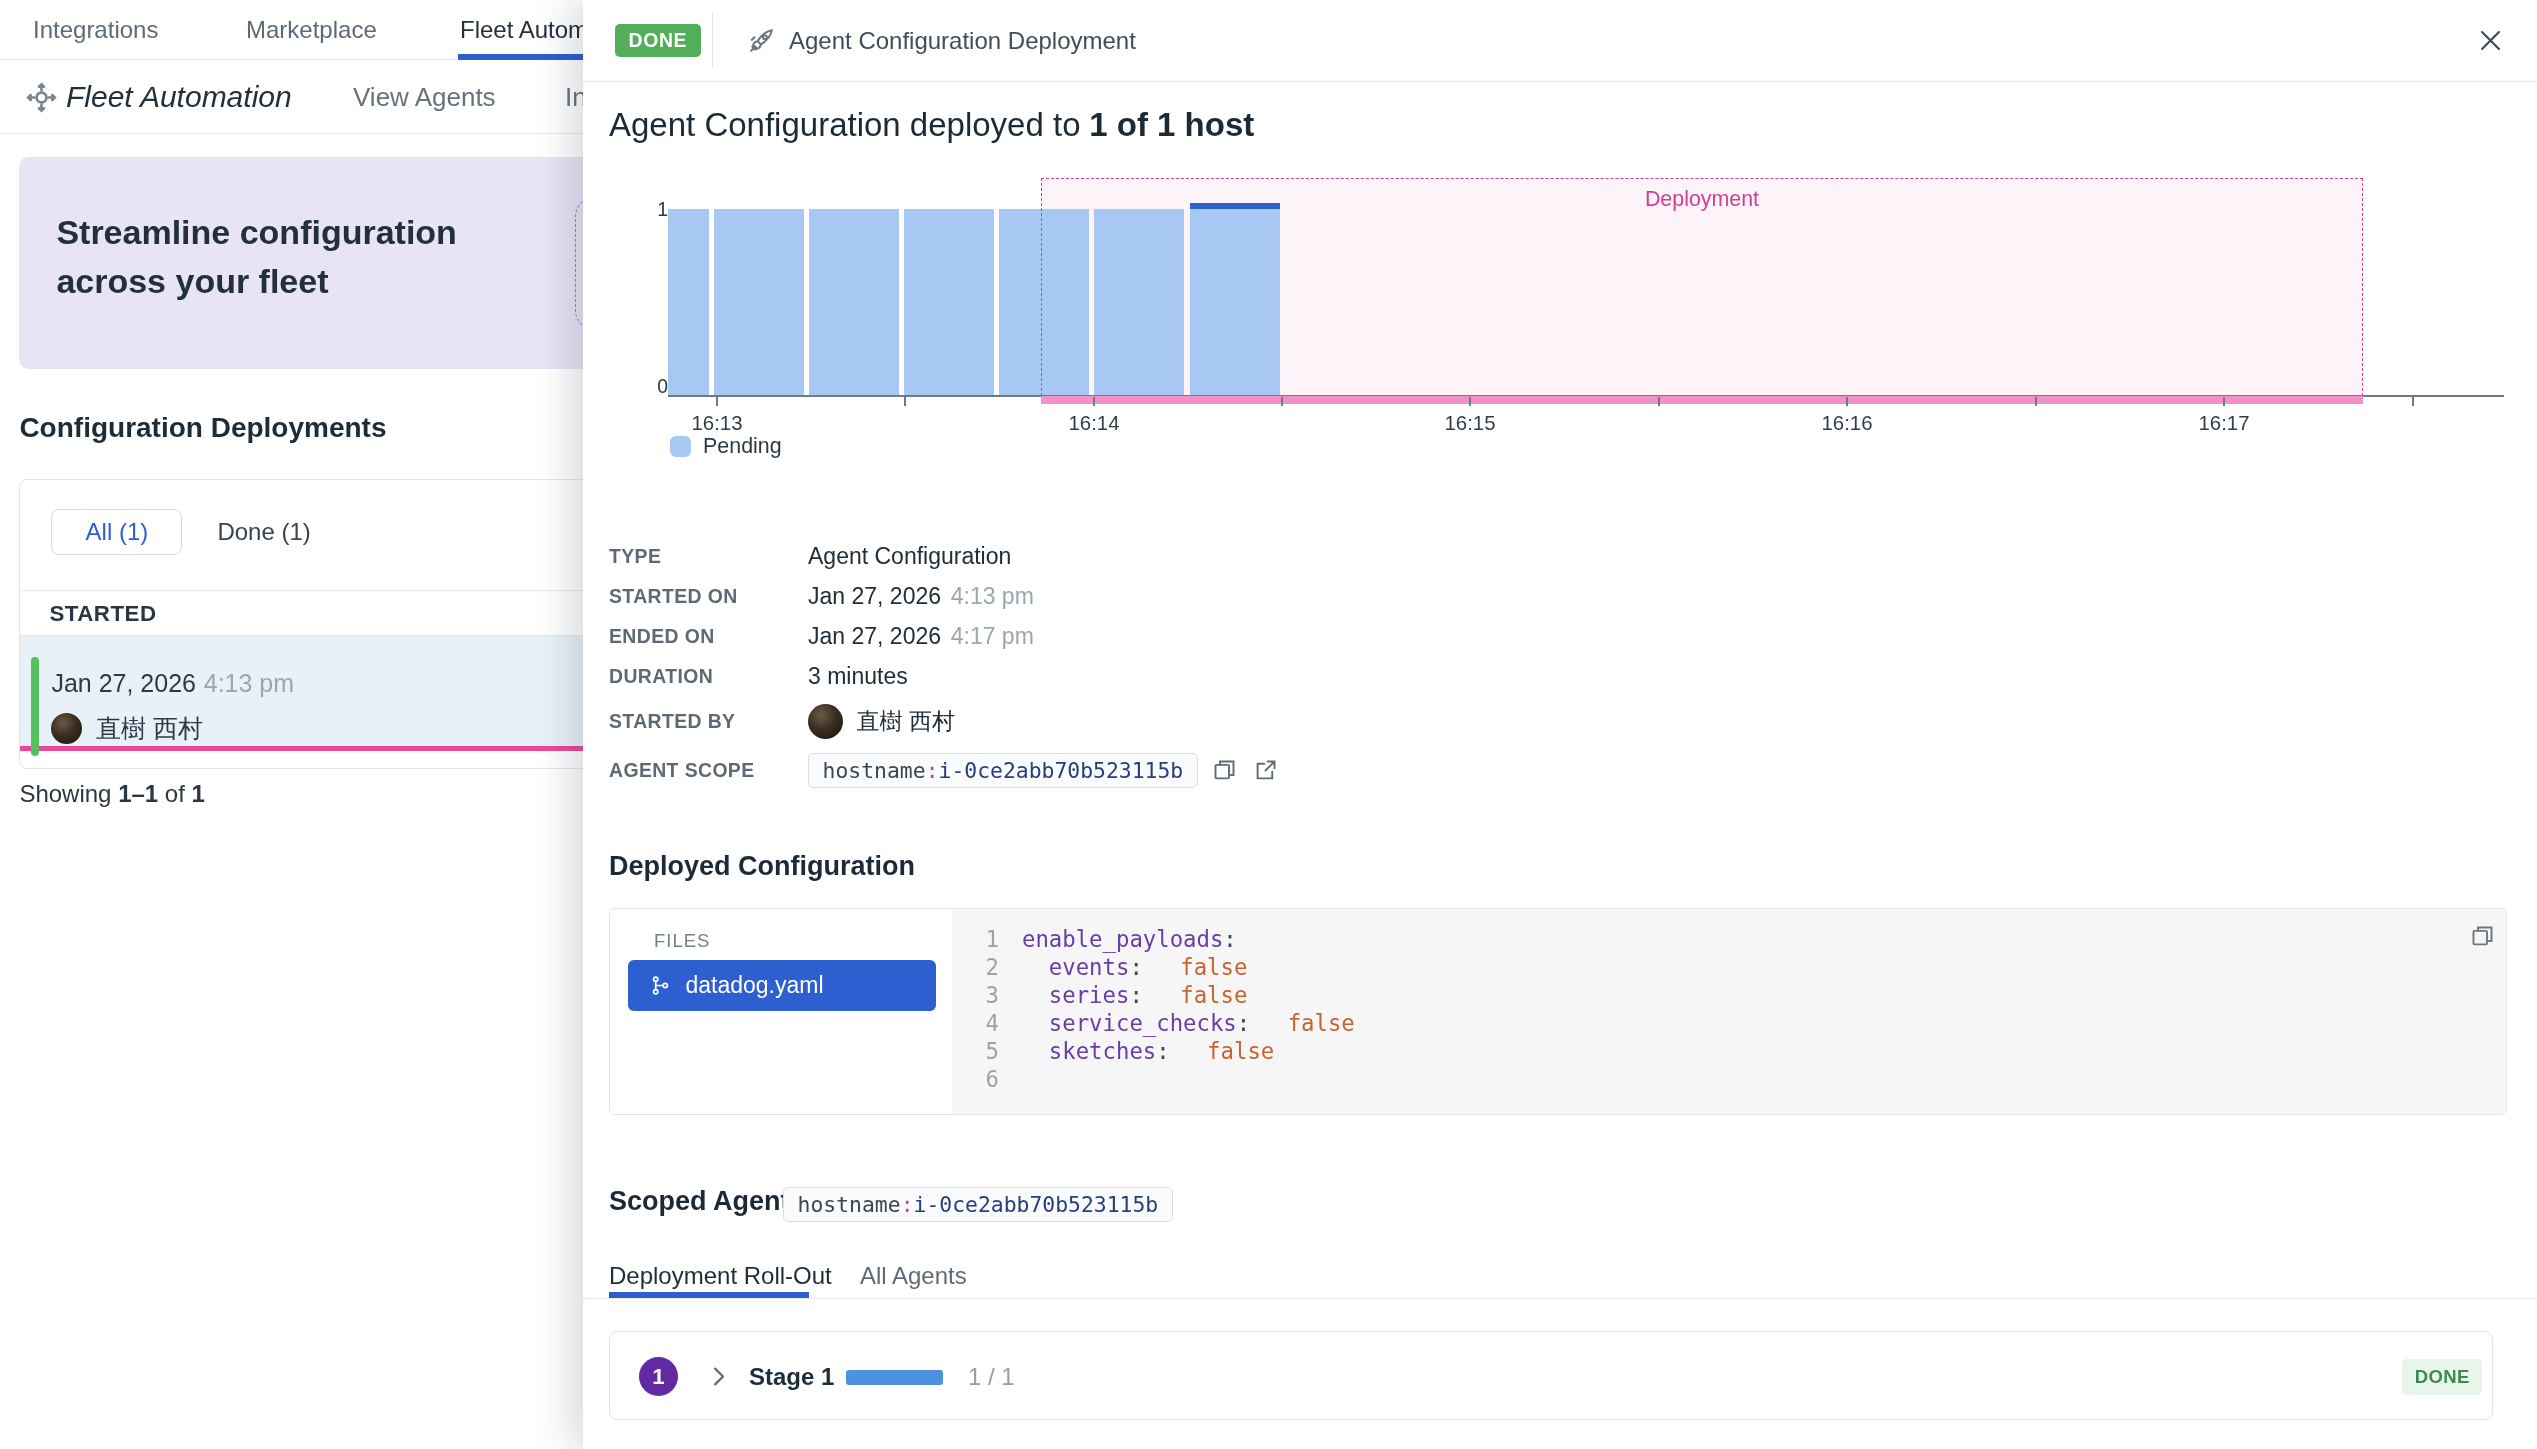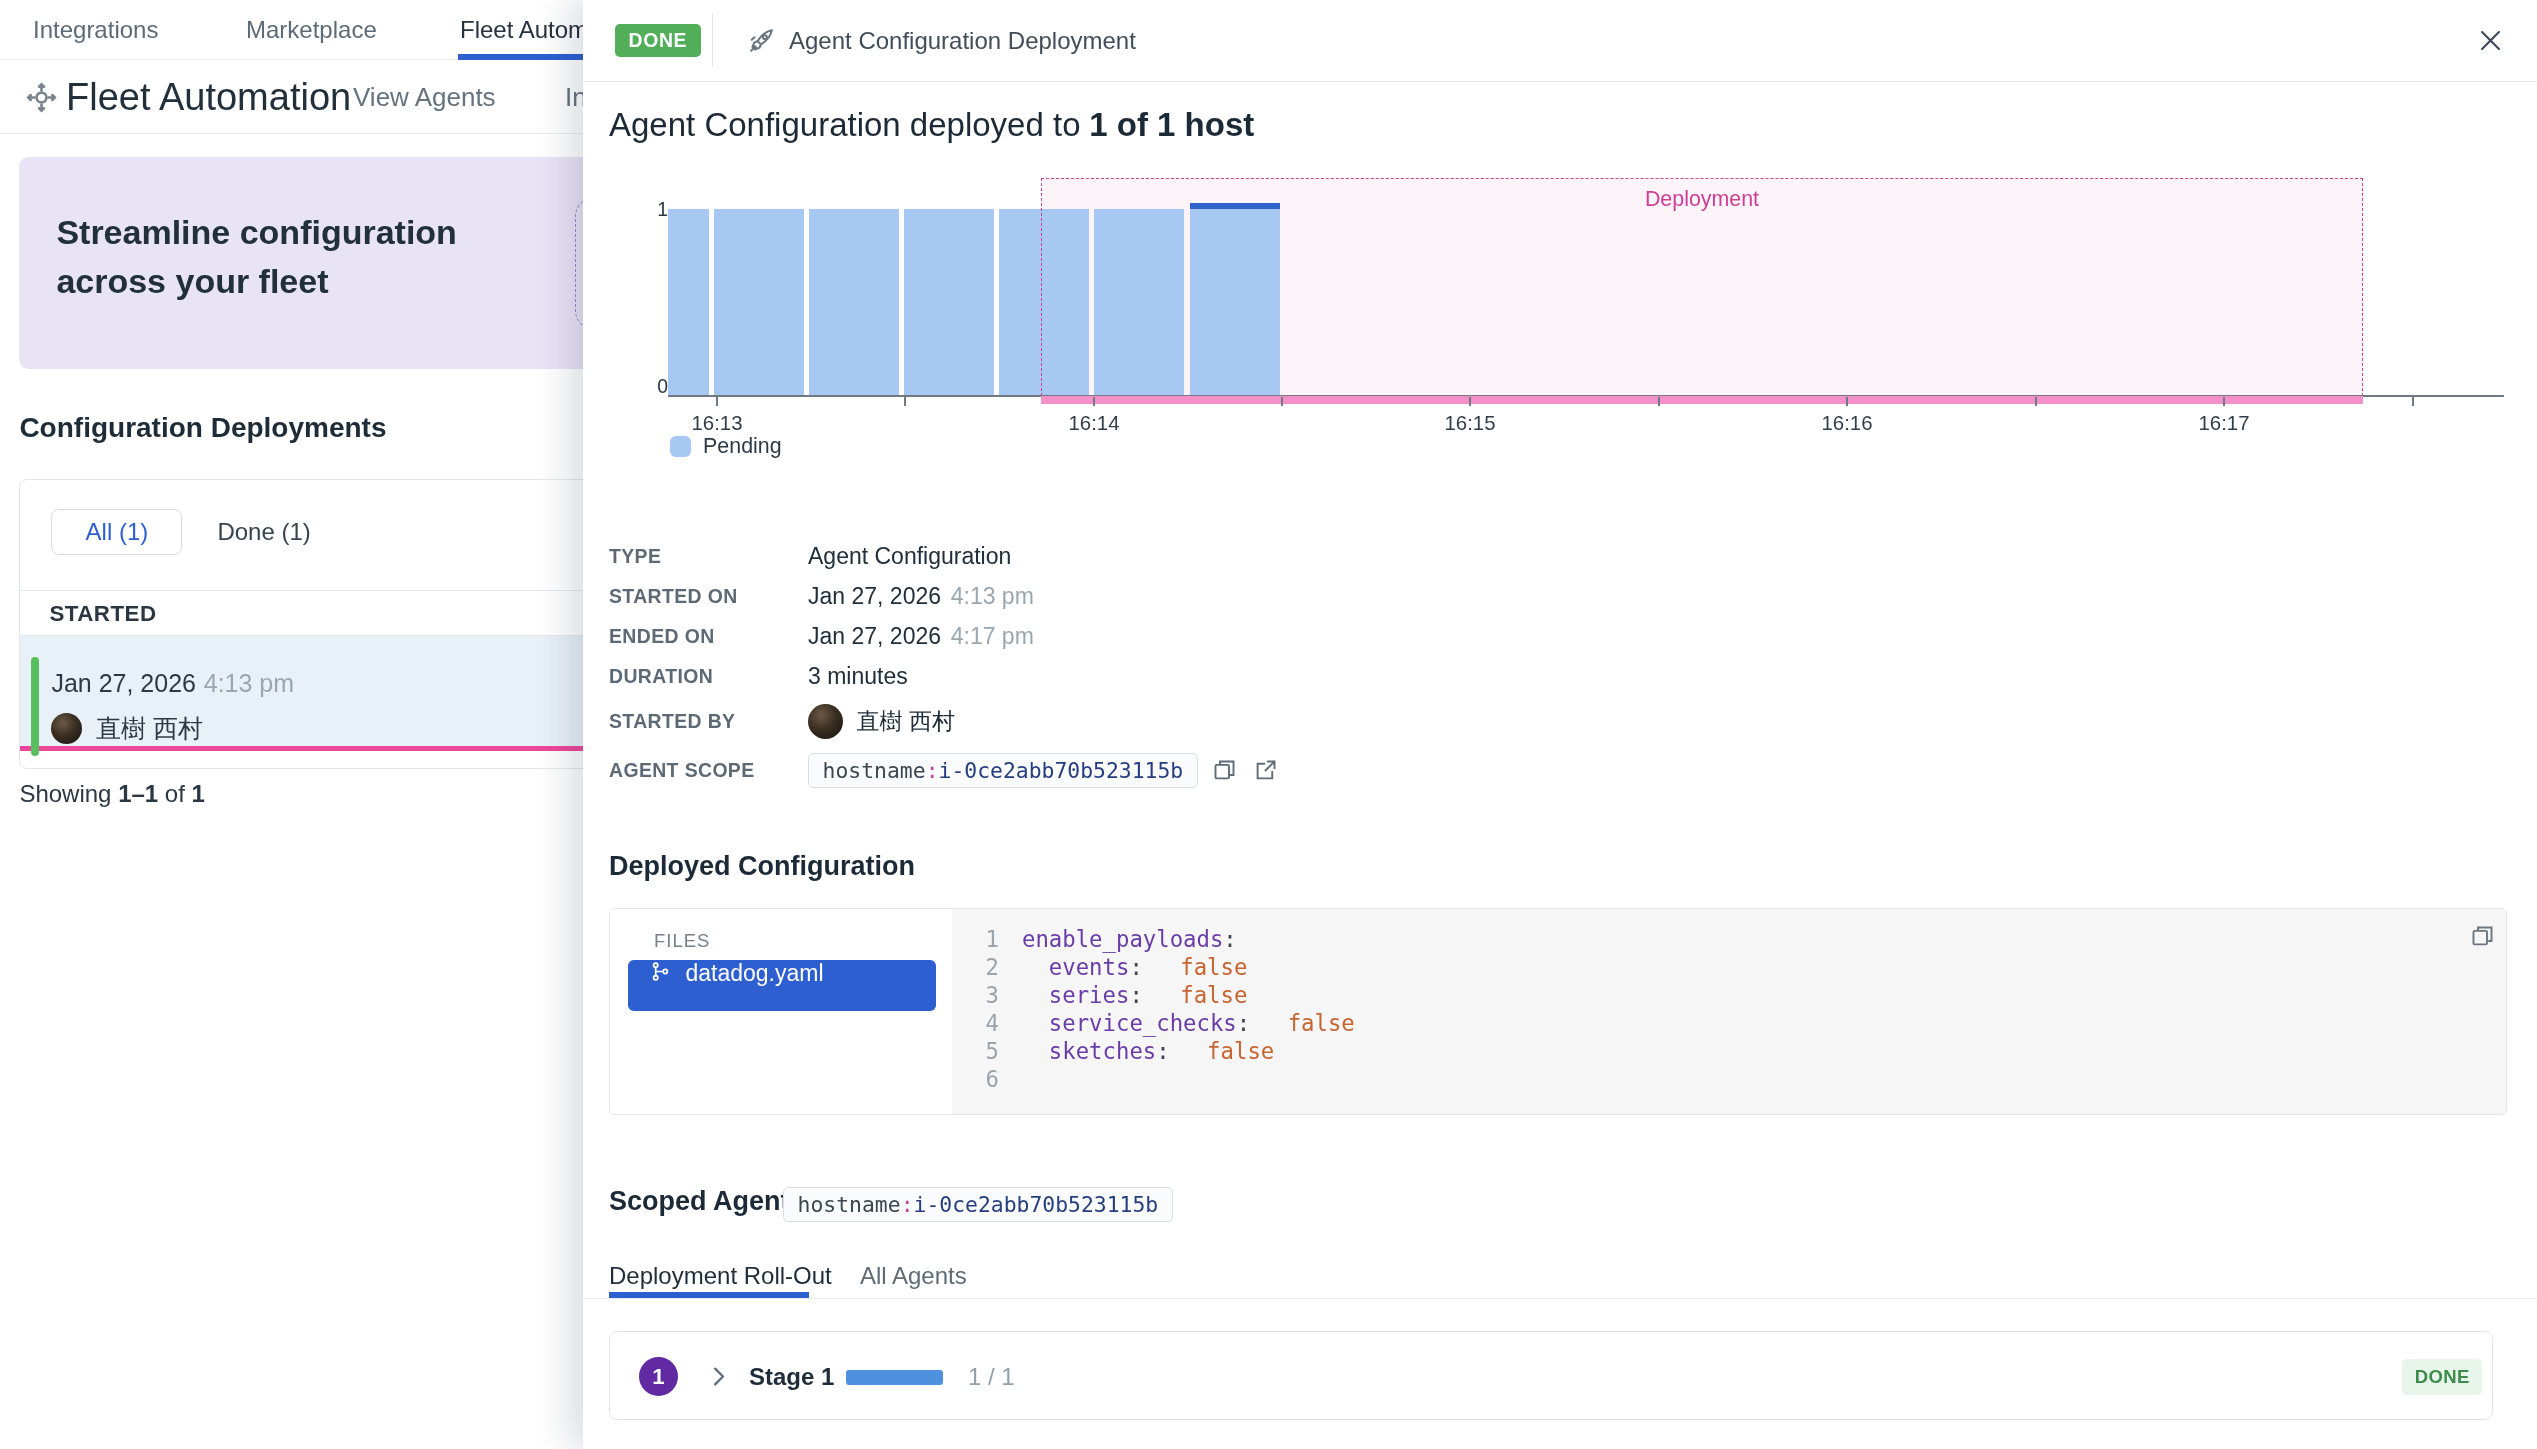--- a/index.html
+++ b/index.html
@@ -7,21 +7,21 @@
   #app{position:relative;width:2538px;height:1449px;overflow:hidden;
        font-family:"Liberation Sans",sans-serif;color:#1e2c38;background:#fff;}
   .abs{position:absolute;}
 
   
   .topbar{position:absolute;left:0;top:0;width:2538px;height:60px;border-bottom:1px solid #e8eaec;background:#fff;}
   .topbar .tab{position:absolute;top:0;height:60px;line-height:60px;font-size:24px;color:#5d6b78;white-space:nowrap;}
   .topbar .tab.active{color:#25313d;}
   .topbar .tab-underline{position:absolute;left:458px;top:54px;width:142px;height:5.8px;background:var(--accent);}
   .pageheader{position:absolute;left:0;top:60px;width:2538px;height:74px;border-bottom:1px solid #e8eaec;background:#fff;}
-  .pageheader .ph-title{position:absolute;left:66px;top:0;height:74px;line-height:74px;font-size:38px;color:#22303c;}
+  .pageheader .ph-title{position:absolute;left:66px;top:0;height:74px;line-height:74px;font-size:30px;color:#22303c;font-style:italic;}
   .ph-link{position:absolute;top:0;height:74px;line-height:74px;font-size:26px;color:#66727e;white-space:nowrap;}
   .banner{position:absolute;left:19.4px;top:157px;width:622px;height:212px;border-radius:9.7px;background:var(--banner);overflow:hidden;padding-left:12px;}
   .banner h2{position:absolute;left:37px;top:51px;margin:0;width:466px;font-size:34px;line-height:49px;color:#22303c;font-weight:700;}
   .banner .dashed-shape{position:absolute;left:556px;top:40px;width:87px;height:133px;border:1.9px dashed #9188bd;border-radius:19.4px;}
   .cfg-heading{position:absolute;left:19.4px;top:412px;font-size:28px;font-weight:700;color:#1e2c38;}
   .list-card{position:absolute;left:19.4px;top:479px;width:680px;height:290px;border:1px solid #e3e6e9;border-radius:7.8px;background:#fff;}
   .seg-pill{position:absolute;left:31px;top:29px;width:131px;height:46px;background:#fff;border:1px solid #d6dade;border-radius:7.8px;
             color:var(--accent);font-size:24px;display:flex;align-items:center;justify-content:center;}
   .seg-plain{position:absolute;left:197px;top:29px;height:46px;line-height:46px;color:#37434f;font-size:24px;}
   .lc-div1{position:absolute;left:0;right:0;top:110px;border-top:1px solid #e6e9ec;}
@@ -77,21 +77,21 @@
   .tag .tk{color:#3b4651;} .tag .ts{color:var(--tagcolon);} .tag .tv{color:var(--tagvalue);}
   .icon-btn{width:27px;height:27px;cursor:pointer;flex:none;}
 
   .section-heading{position:absolute;left:26px;font-size:27px;font-weight:700;color:#1c2a37;}
 
   
   .config-card{position:absolute;left:26px;top:908px;width:1898px;height:207px;border:1px solid #e3e6e9;border-radius:5.8px;overflow:hidden;background:#fff;padding-left:25px;}
   .files-pane{position:absolute;left:0;top:0;width:342px;height:100%;background:#fff;}
   .files-label{position:absolute;left:44px;top:21.4px;font-size:18.5px;letter-spacing:1px;color:#74808b;}
   .file-btn{position:absolute;left:17.5px;top:51px;width:308px;height:51px;border-radius:5.8px;background:var(--accent);
-            display:flex;gap:13.6px;padding-left:21.4px;color:#fff;font-size:23px;cursor:pointer;}
+            display:flex;align-items:center;gap:13.6px;padding-left:21.4px;color:#fff;font-size:23px;cursor:pointer;}
   .code-pane{position:absolute;left:342px;right:0;top:0;bottom:0;background:#f6f6f7;padding-top:15.5px;}
   .code-line{display:flex;height:28px;line-height:28px;font-family:"DejaVu Sans Mono",monospace;font-size:22.3px;}
   .code-line .ln{width:47px;text-align:right;color:#9ba3ac;flex:none;margin-right:23px;}
   .code-line .ct{white-space:pre;}
   .code-line .k{color:var(--codekey);} .code-line .s{color:#3b4651;} .code-line .v{color:var(--codeval);margin-left:24px;}
   .code-copy{position:absolute;right:9.7px;top:13.6px;width:27px;height:27px;cursor:pointer;}
 
   
   .scoped-tag{position:absolute;left:200px;top:1187px;}
   .sub-tab{position:absolute;top:1259px;height:33px;line-height:33px;font-size:24px;cursor:pointer;}

